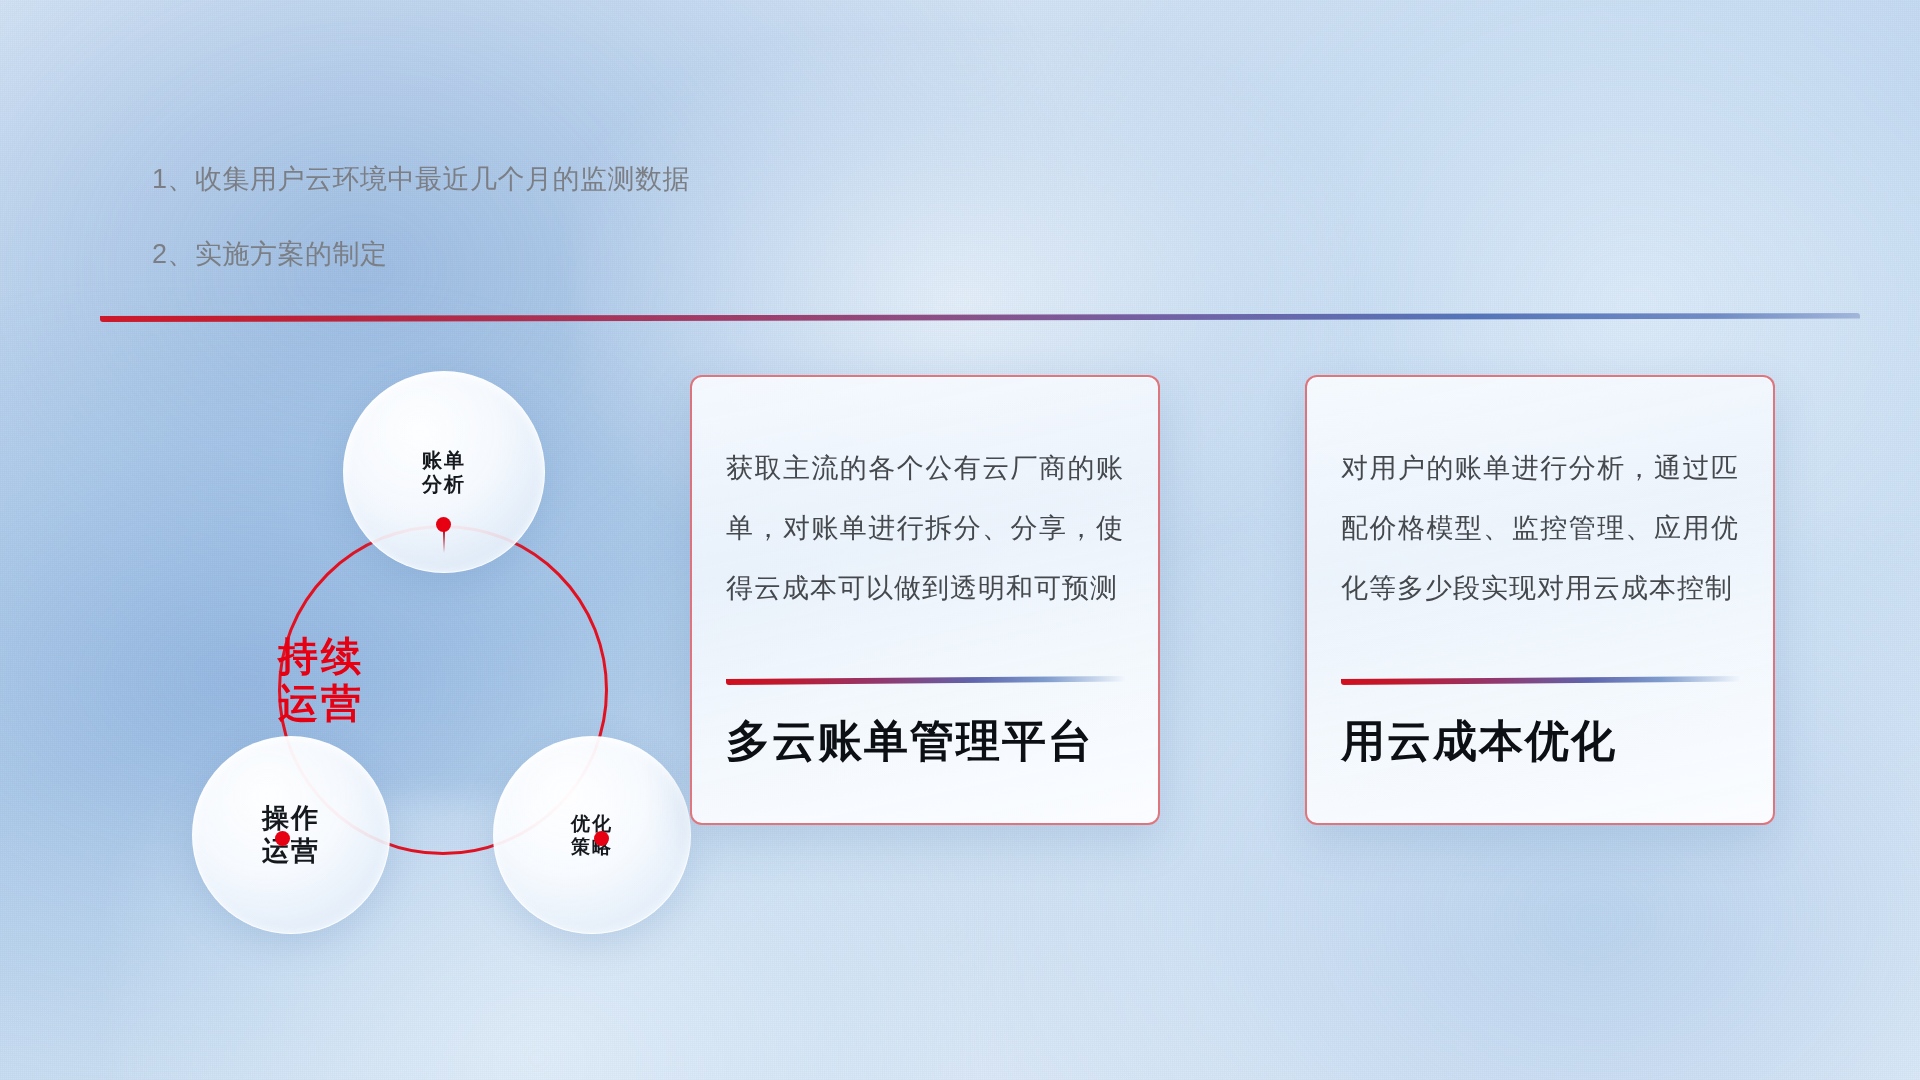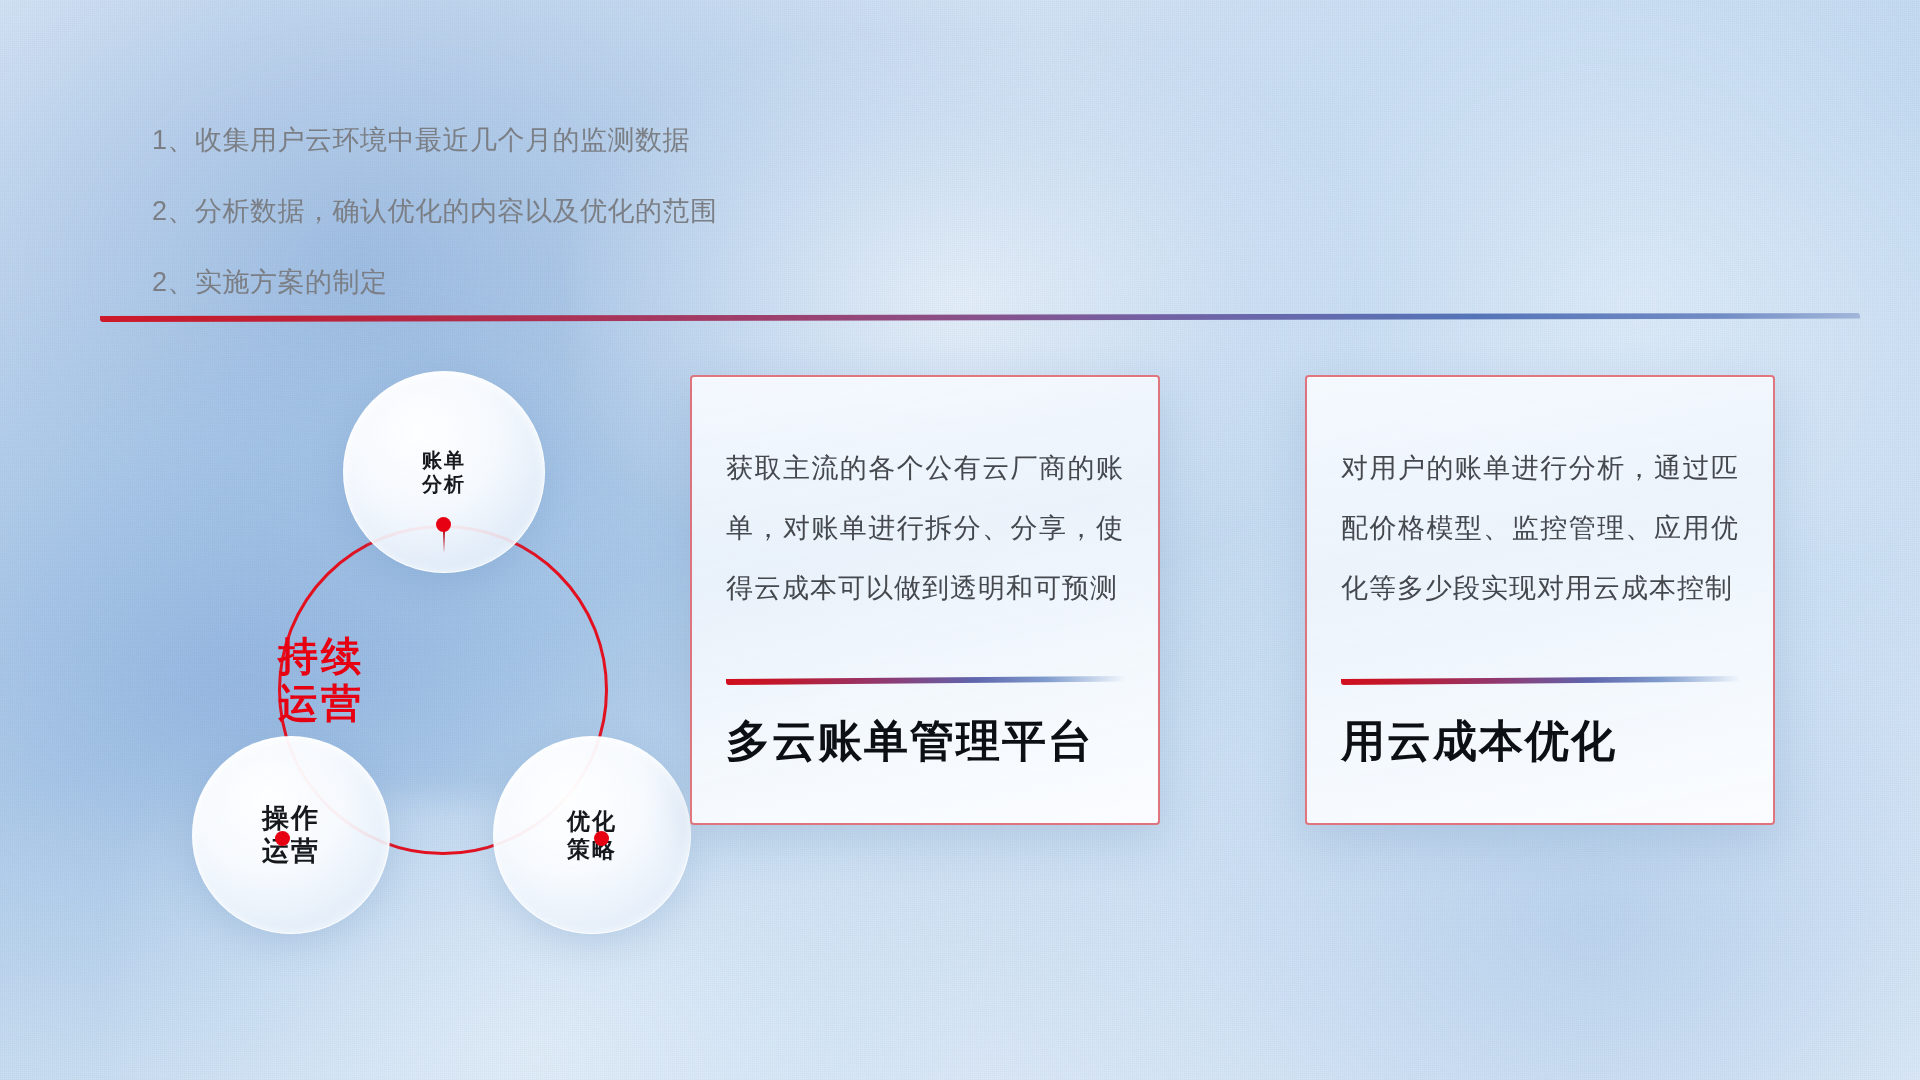--- a/index.html
+++ b/index.html
@@ -48,21 +48,21 @@
   .bg-grain{
     position:absolute;inset:0;opacity:.035;
     background-image:repeating-linear-gradient(0deg,rgba(0,0,0,.5) 0 1px,transparent 1px 2px),
                      repeating-linear-gradient(90deg,rgba(0,0,0,.5) 0 1px,transparent 1px 2px);
   }
 
   
   .list{position:absolute;color:#7b7f85;font-size:27px;letter-spacing:.5px;}
   .list div{white-space:nowrap;}
   #list-left{left:152px;top:122px;}
-  #list-left div{margin-bottom:35px;}
+  #list-left div{margin-bottom:35px;margin-top:39px;}
   #list-right{left:1002px;top:161px;}
   #list-right div{margin-bottom:36px;}
 
   
   #top-divider{
     position:absolute;left:100px;top:313px;width:1760px;height:9px;
     background:linear-gradient(90deg,#cf1020 0%,#c1182c 10%,#9b3766 38%,#6e5aa0 60%,#4f6fb5 78%,#6c87c2 92%,#9fb4d8 100%);
     clip-path:polygon(0 34%,100% 0,100% 62%,0 100%);
     border-radius:3px;
     opacity:.95;
@@ -79,36 +79,36 @@
   .bubble{
     position:absolute;border-radius:50%;
     background:radial-gradient(circle at 38% 30%, rgba(255,255,255,.98) 0%, rgba(250,252,255,.94) 42%, rgba(233,241,250,.90) 72%, rgba(222,234,248,.88) 100%);
     border:1px solid rgba(255,255,255,.92);
     box-shadow:0 10px 34px rgba(90,130,180,.22), inset 0 2px 10px rgba(255,255,255,.9);
     display:flex;align-items:center;justify-content:center;text-align:center;
     color:#15181c;font-weight:bold;line-height:1.22;
   }
   #b-top{left:243px;top:16px;width:200px;height:200px;font-size:20px;letter-spacing:2px;}
   #b-left{left:92px;top:381px;width:196px;height:196px;font-size:27px;letter-spacing:2px;}
-  #b-right{left:393px;top:381px;width:196px;height:196px;font-size:23px;letter-spacing:2px;}
+  #b-right{left:393px;top:381px;width:196px;height:196px;font-size:19px;letter-spacing:2px;}
   .dot{position:absolute;width:15px;height:15px;border-radius:50%;background:#e60012;}
   #dot-top{left:336px;top:162px;}
   #dot-left{left:175px;top:476px;}
   #dot-right{left:494px;top:476px;}
   .dot-tail{position:absolute;width:2px;height:22px;background:linear-gradient(#b51020,rgba(181,16,32,0));}
   #tail-top{left:343px;top:176px;}
   #center-label{
     position:absolute;left:178px;top:278px;width:330px;
     color:#e60012;font-size:40px;font-weight:bold;line-height:1.18;letter-spacing:3px;
   }
 
   
   .card{
     position:absolute;top:375px;width:470px;height:450px;
-    border-radius:4px;
+    border-radius:12px;
     border:2px solid rgba(214,60,70,.70);
     background:linear-gradient(168deg, rgba(248,251,255,.93) 0%, rgba(239,245,252,.90) 38%, rgba(246,250,254,.95) 72%, rgba(252,253,255,.97) 100%);
     box-shadow:0 16px 44px rgba(80,120,170,.18), inset 0 1px 0 rgba(255,255,255,.9);
     box-sizing:border-box;
     padding:62px 34px 0 34px;
   }
   #card-1{left:690px;}
   #card-2{left:1305px;}
   .card-body{
     color:#45494e;font-size:27px;line-height:2.22;letter-spacing:1px;
@@ -134,21 +134,20 @@
   <div class="bg-b2"></div>
   <div class="bg-b3"></div>
   <div class="bg-b4"></div>
   <div class="bg-b5"></div>
   <div class="bg-b6"></div>
   <div class="bg-grain"></div>
 </div>
 
 <div class="list" id="list-left">
   <div>1、收集用户云环境中最近几个月的监测数据</div>
-  <div>2、分析数据，确认优化的内容以及优化的范围</div>
   <div>2、实施方案的制定</div>
 </div>
 
 <div class="list" id="list-right">
 </div>
 
 <div id="top-divider"></div>
 
 <div id="venn">
   <div class="ring" id="ring-main"></div>

